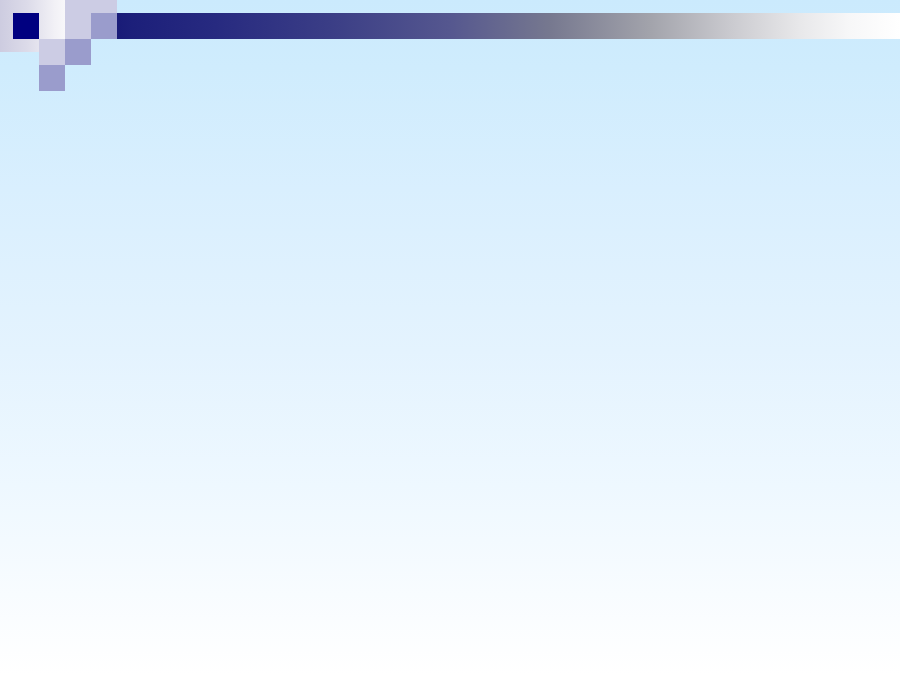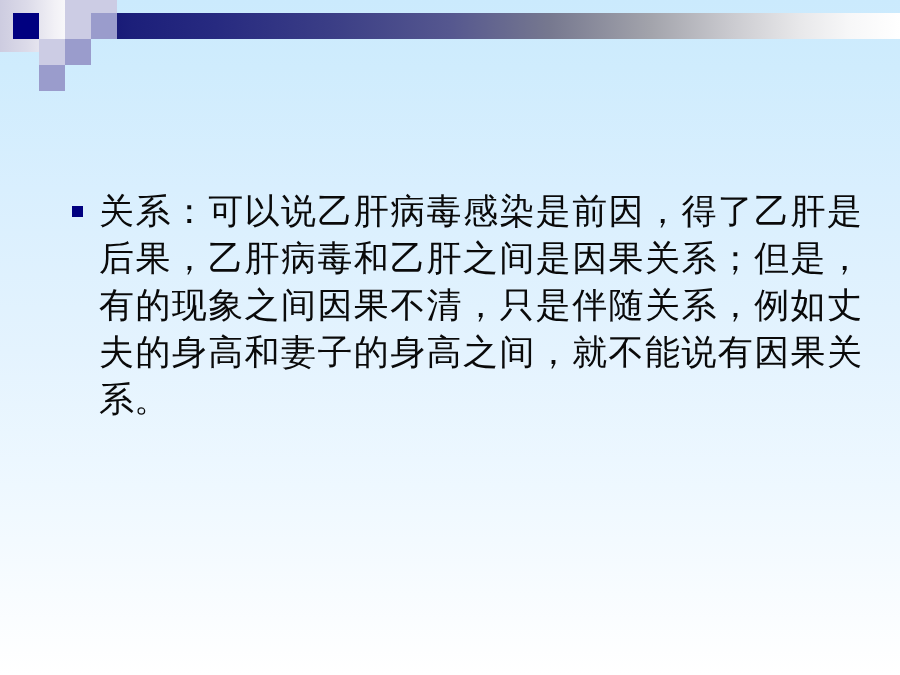--- a/index.html
+++ b/index.html
@@ -124,20 +124,14 @@
     <div class="sq sq-navy" style="left:13px;  top:13px; width:26px; height:26px;"></div>
     <div class="sq sq-lav" style="left:65px;  top:13px; width:26px; height:26px;"></div>
     <div class="sq sq-periw" style="left:91px;  top:13px; width:26px; height:26px;"></div>
 
     <div class="sq sq-lav" style="left:39px;  top:39px; width:26px; height:26px;"></div>
     <div class="sq sq-periw" style="left:65px;  top:39px; width:26px; height:26px;"></div>
 
     <div class="sq sq-periw" style="left:39px;  top:65px; width:26px; height:26px;"></div>
   </div>
 
-  <div class="content">
-    <div class="bullet-row">
-      <div class="bullet-marker"></div>
-      <div class="bullet-text">关系：可以说乙肝病毒感染是前因，得了乙肝是后果，乙肝病毒和乙肝之间是因果关系；但是，有的现象之间因果不清，只是伴随关系，例如丈夫的身高和妻子的身高之间，就不能说有因果关系。</div>
-    </div>
-  </div>
 
 </div>
 
 </body></html>

